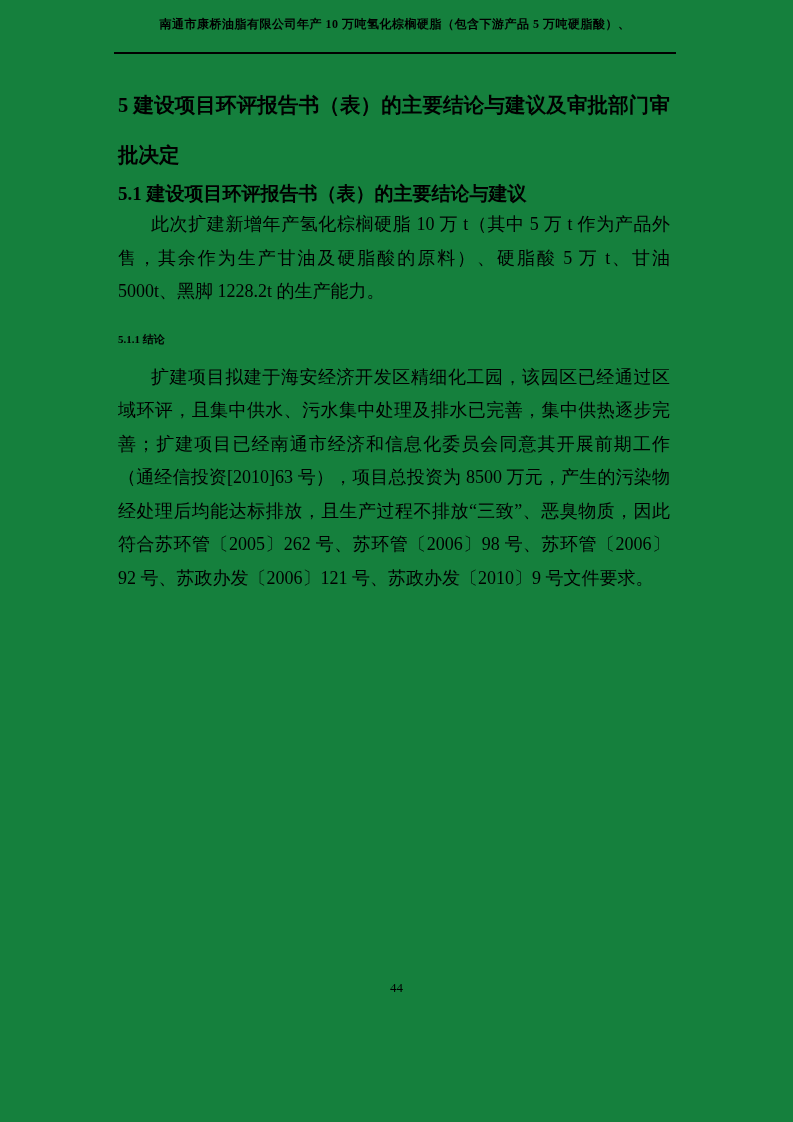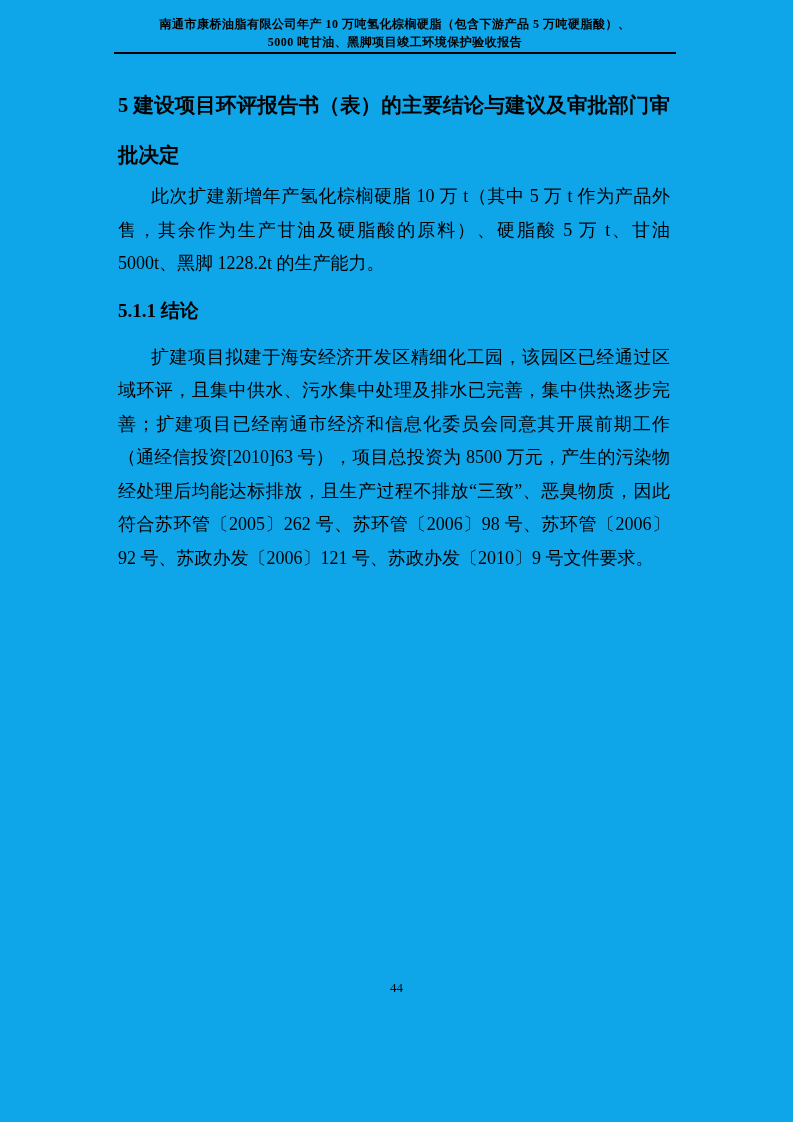--- a/index.html
+++ b/index.html
@@ -4,21 +4,21 @@
 <style>
   html, body {
     margin: 0;
     padding: 0;
     background: #ffffff;
   }
   .page {
     position: relative;
     width: 793px;
     height: 1122px;
-    background: #0ea5e9;
+    background: #15803d;
     color: #000000;
     font-family: "Liberation Serif", "DejaVu Serif", serif;
     overflow: hidden;
   }
   
   .doc-header {
     position: absolute;
     top: 16px;
     left: 114px;
     width: 562px;
@@ -50,22 +50,22 @@
     font-weight: bold;
     text-align: justify;
   }
   .h2 {
     margin: 0;
     font-size: 19px;
     line-height: 28px;
     font-weight: bold;
   }
   .h3 {
-    margin: 16px 0 16px 0;
-    font-size: 19px;
+    margin: 16px 0 0 0;
+    font-size: 11px;
     line-height: 28px;
     font-weight: bold;
   }
   .h4 {
     margin: 20px 0 0 0;
     font-size: 17.5px;
     line-height: 28px;
     font-weight: bold;
   }
   .par {
@@ -73,47 +73,47 @@
     font-size: 18px;
     line-height: 33.5px;
     text-align: justify;
     text-justify: inter-ideograph;
     text-indent: 33px;
   }
   .par-after-h4 {
     margin-top: 6px;
   }
   .par-last {
-    margin-top: 0;
+    margin-top: 8px;
   }
   .page-number {
     position: absolute;
     top: 980px;
     left: 0;
     width: 100%;
     text-align: center;
     font-size: 13px;
     line-height: 16px;
   }
 </style>
 </head>
 <body>
 
 <div class="page">
 
   <header class="doc-header">
     <div class="doc-header-line">南通市康桥油脂有限公司年产 10 万吨氢化棕榈硬脂（包含下游产品 5 万吨硬脂酸）、</div>
-    <div class="doc-header-line">5000 吨甘油、黑脚项目竣工环境保护验收报告</div>
   </header>
 
   <div class="header-rule"></div>
 
   <main class="content">
     <h1 class="h1">5 建设项目环评报告书（表）的主要结论与建议及审批部门审批决定</h1>
 
+    <h2 class="h2">5.1 建设项目环评报告书（表）的主要结论与建议</h2>
 
 
     <p class="par">此次扩建新增年产氢化棕榈硬脂 10 万 t（其中 5 万 t 作为产品外售，其余作为生产甘油及硬脂酸的原料）、硬脂酸 5 万 t、甘油 5000t、黑脚 1228.2t 的生产能力。</p>
 
     <h3 class="h3">5.1.1 结论</h3>
 
 
 
     <p class="par par-last">扩建项目拟建于海安经济开发区精细化工园，该园区已经通过区域环评，且集中供水、污水集中处理及排水已完善，集中供热逐步完善；扩建项目已经南通市经济和信息化委员会同意其开展前期工作（通经信投资[2010]63 号），项目总投资为 8500 万元，产生的污染物经处理后均能达标排放，且生产过程不排放“三致”、恶臭物质，因此符合苏环管〔2005〕262 号、苏环管〔2006〕98 号、苏环管〔2006〕92 号、苏政办发〔2006〕121 号、苏政办发〔2010〕9 号文件要求。</p>
   </main>

